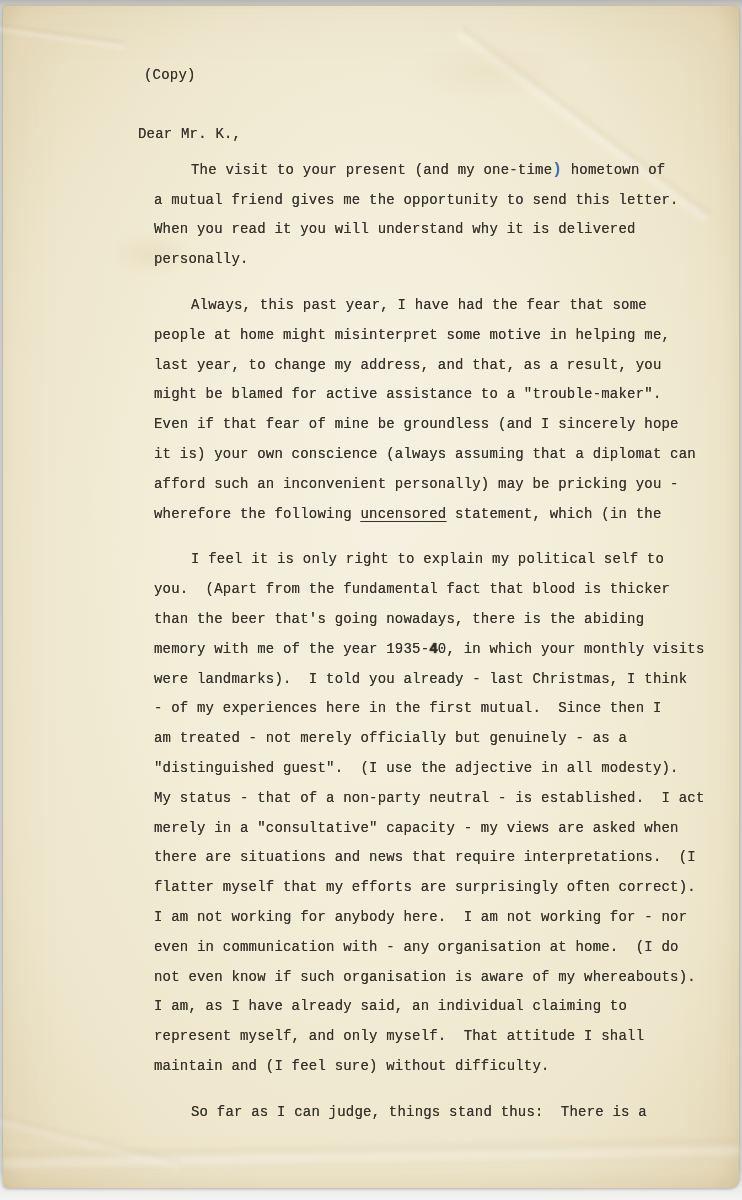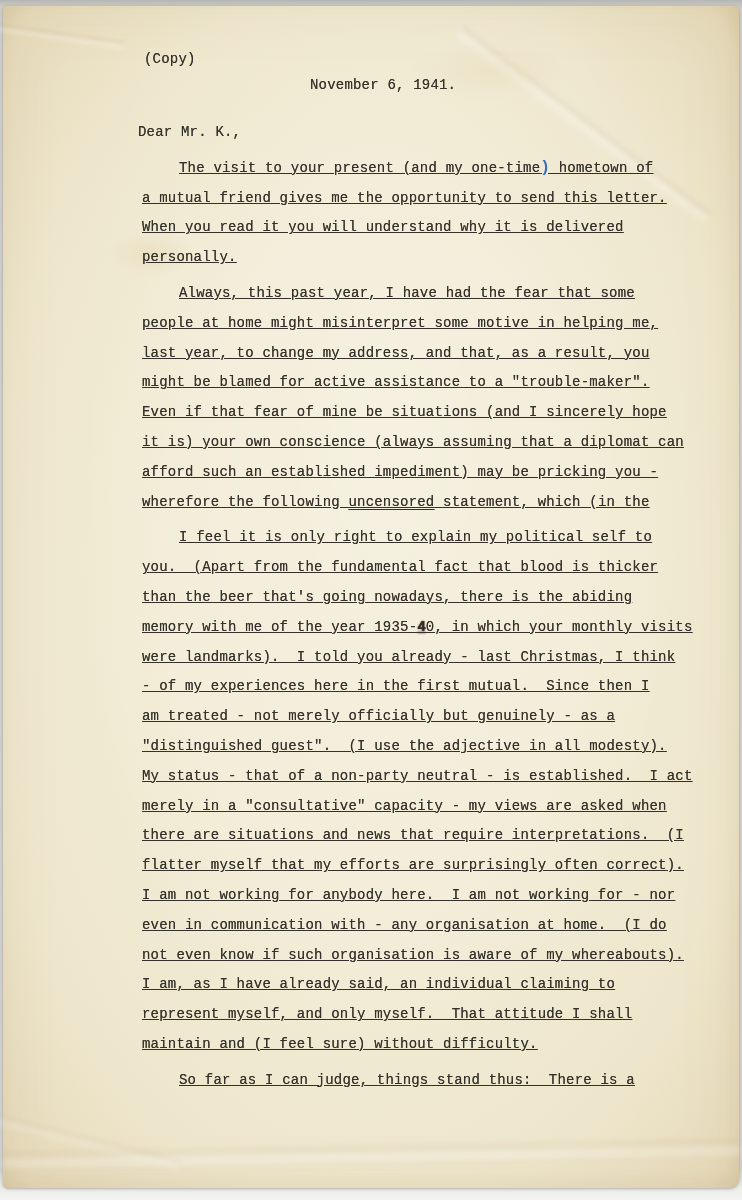--- a/index.html
+++ b/index.html
@@ -88,46 +88,45 @@
   .stain-2 {
     left: 55%;
     top: 3%;
     width: 160px;
     height: 60px;
     background: radial-gradient(ellipse, rgba(210,190,130,0.14), rgba(210,190,130,0) 70%);
   }
   .content {
     position: absolute;
     left: 135px;
-    top: 40px;
+    top: 56px;
     right: 36px;
     color: var(--ink, #35312a);
     font-size: 14px;
     letter-spacing: 0.2px;
     text-shadow: 0 0 0.6px rgba(53,49,42,0.75);
   }
   .copy {
     margin-left: 6px;
     line-height: 26px;
     white-space: pre;
   }
   .dateline {
     margin-left: 172px;
     line-height: 26px;
     white-space: pre;
   }
   .salutation {
-    margin-top: 20px;
+    margin-top: 32px;
     line-height: 29.8px;
     white-space: pre;
   }
   .para {
-    margin: 4px;
+    margin: 16px;
     margin-top: 6px;
-    text-decoration: underline;
   }
   .line {
     line-height: 29.8px;
     white-space: pre;
   }
   .para .line.first {
     padding-left: 37px;
   }
   .seg.u {
     text-decoration: underline;
@@ -152,37 +151,36 @@
   <div class="paper">
     <div class="crease crease-tr"></div>
     <div class="crease crease-tl"></div>
     <div class="crease crease-bottom"></div>
     <div class="crease crease-bl"></div>
     <div class="crease stain-1"></div>
     <div class="crease stain-2"></div>
 
     <div class="content">
       <div class="copy">(Copy)</div>
-      <div class="dateline">November 6, 1941.</div>
       <div class="salutation">Dear Mr. K.,</div>
       <div id="letter-body">
           <div class="para">
             <div class="line first"><span class="seg">The visit to your present (and my one-time</span><span class="seg blue">)</span><span class="seg"> hometown of</span></div>
             <div class="line"><span class="seg">a mutual friend gives me the opportunity to send this letter.</span></div>
             <div class="line"><span class="seg">When you read it you will understand why it is delivered</span></div>
             <div class="line"><span class="seg">personally.</span></div>
           </div>
           <div class="para">
             <div class="line first"><span class="seg">Always, this past year, I have had the fear that some</span></div>
             <div class="line"><span class="seg">people at home might misinterpret some motive in helping me,</span></div>
             <div class="line"><span class="seg">last year, to change my address, and that, as a result, you</span></div>
             <div class="line"><span class="seg">might be blamed for active assistance to a "trouble-maker".</span></div>
-            <div class="line"><span class="seg">Even if that fear of mine be situations (and I sincerely hope</span></div>
+            <div class="line"><span class="seg">Even if that fear of mine be groundless (and I sincerely hope</span></div>
             <div class="line"><span class="seg">it is) your own conscience (always assuming that a diplomat can</span></div>
-            <div class="line"><span class="seg">afford such an established impediment) may be pricking you -</span></div>
+            <div class="line"><span class="seg">afford such an inconvenient personally) may be pricking you -</span></div>
             <div class="line"><span class="seg">wherefore the following </span><span class="seg u">uncensored</span><span class="seg"> statement, which (in the</span></div>
           </div>
           <div class="para">
             <div class="line first"><span class="seg">I feel it is only right to explain my political self to</span></div>
             <div class="line"><span class="seg">you.  (Apart from the fundamental fact that blood is thicker</span></div>
             <div class="line"><span class="seg">than the beer that's going nowadays, there is the abiding</span></div>
             <div class="line"><span class="seg">memory with me of the year 1935-</span><span class="seg blot">4</span><span class="seg">0, in which your monthly visits</span></div>
             <div class="line"><span class="seg">were landmarks).  I told you already - last Christmas, I think</span></div>
             <div class="line"><span class="seg">- of my experiences here in the first mutual.  Since then I</span></div>
             <div class="line"><span class="seg">am treated - not merely officially but genuinely - as a</span></div>

